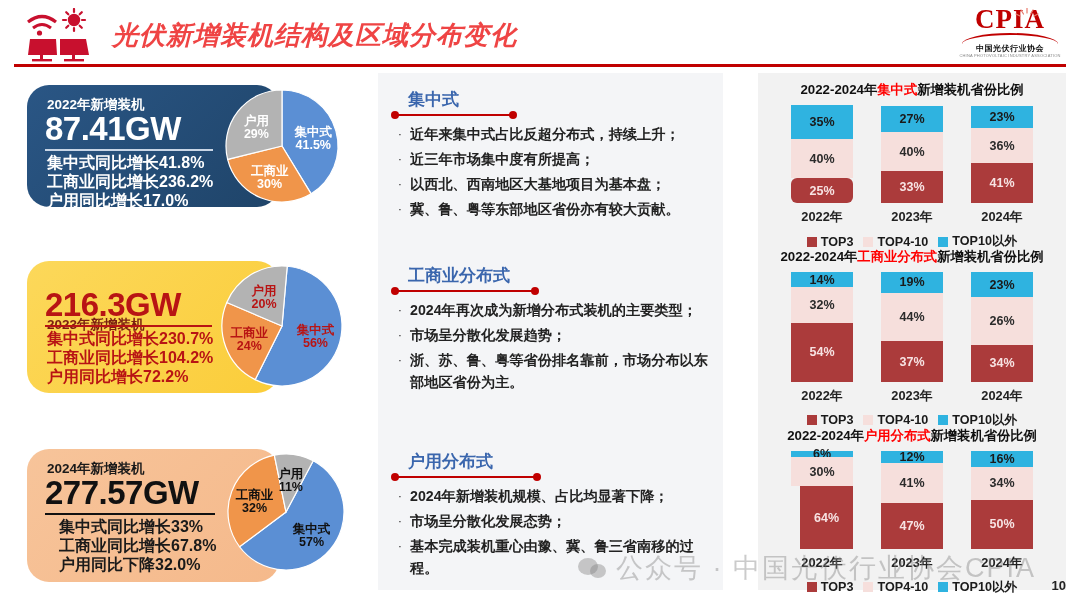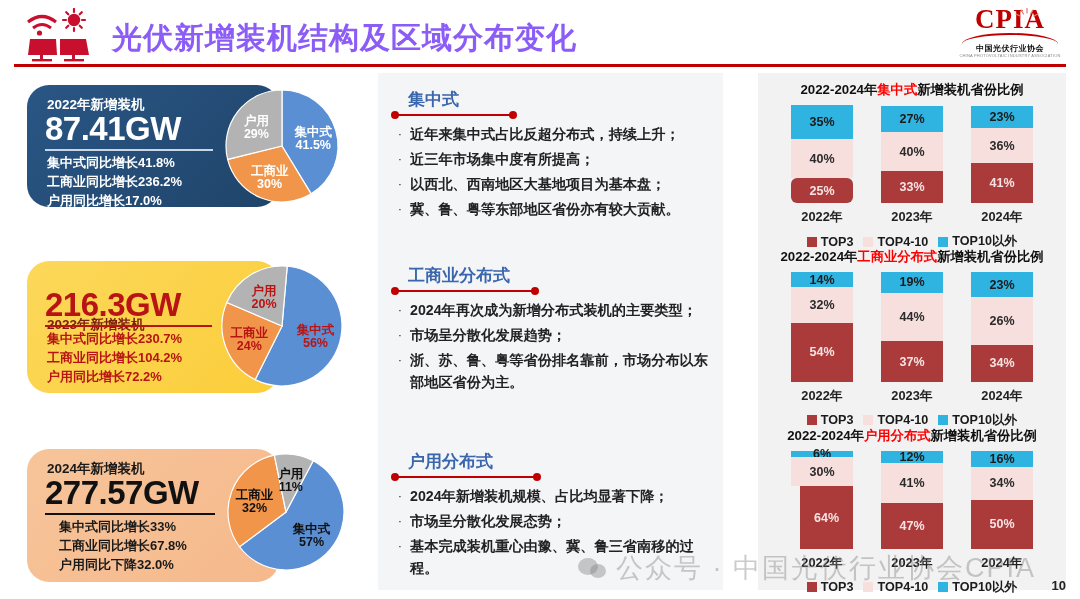--- a/index.html
+++ b/index.html
@@ -8,22 +8,22 @@
     background: #ffffff;
     font-family: "Liberation Sans", "DejaVu Sans", sans-serif;
     overflow: hidden;
   }
   .slide { position: relative; width: 1080px; height: 599px; background: #fff; }
 
   
   .header { position: absolute; left: 0; top: 0; width: 1080px; height: 68px; }
   .hdr-rule { position: absolute; left: 14px; top: 64px; width: 1052px; height: 3px;
               background: #c00000; }
-  .hdr-title { position: absolute; left: 112px; top: 18px; font-size: 30px; font-weight: bold;
-               color: #8b5cf6; letter-spacing: 1px; white-space: nowrap; }
+  .hdr-title { position: absolute; left: 112px; top: 18px; font-size: 26px; font-weight: bold;
+               color: #ef4444; letter-spacing: 1px; white-space: nowrap; font-style: italic; }
   .logo-solar { position: absolute; left: 22px; top: 8px; width: 74px; height: 54px; }
   .cpia-logo { position: absolute; right: 18px; top: 4px; width: 104px; height: 58px; text-align: center; }
   .cpia-word { font-family: "Liberation Serif", serif; font-size: 27px; font-weight: bold;
                color: #c00000; letter-spacing: 1px; line-height: 30px; }
   .cpia-arc { width: 96px; height: 11px; margin: -1px auto 0; border-top: 2px solid #c00000;
               border-radius: 50%/100% 100% 0 0; }
   .cpia-cn { font-size: 8px; color: #111; font-weight: bold; letter-spacing: .5px; line-height: 9px; }
   .cpia-en { font-size: 4px; color: #888; letter-spacing: .2px; line-height: 6px; }
   .cpia-rays { position: absolute; right: 22px; top: 2px; width: 26px; height: 12px; }
 
@@ -38,21 +38,21 @@
   .card { position: absolute; left: 13px; width: 252px; border-radius: 22px; }
   .card.c1 { top: 7px;   height: 122px; background: linear-gradient(135deg,#2a5685,#1f4469); }
   .card.c2 { top: 183px; height: 132px; background: linear-gradient(135deg,#fcd85a,#fbcd3a); }
   .card.c3 { top: 371px; height: 133px; background: linear-gradient(135deg,#f7c49a,#f5b98b); }
 
   .card-year { position: absolute; left: 20px; top: 11px; font-size: 13.5px; font-weight: bold; }
   .card-big  { position: absolute; left: 18px; top: 25px; font-size: 33px; font-weight: bold;
                letter-spacing: -0.5px; }
   .card-rule { position: absolute; left: 18px; top: 64px; width: 160px; height: 2px; }
   .card-lines{ position: absolute; left: 20px; top: 68px; width: 215px; }
-  .card-lines div { font-size: 13px; font-weight: bold; line-height: 19px; white-space: nowrap; }
+  .card-lines div { font-size: 16px; font-weight: bold; line-height: 19px; white-space: nowrap; }
 
   .c1 .card-year, .c1 .card-big { color: #ffffff; }
   .c1 .card-rule { background: #c9d6e6; width: 168px; }
   .c1 .card-lines div { color: #ffffff; }
 
   .c2 .card-year { color: #7a1f10; margin-top: 44px; }
   .c2 .card-big  { color: #b81414; }
   .c2 .card-rule { background: #b81414; width: 167px; }
   .c2 .card-lines div { color: #b81414; }
 

